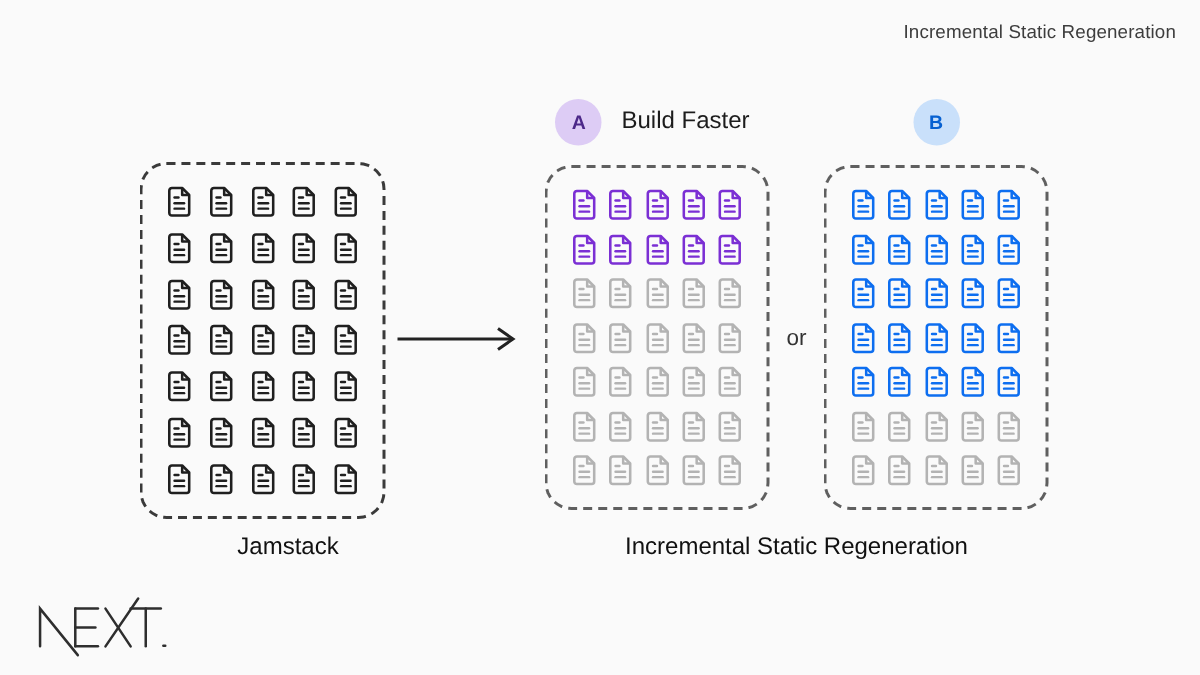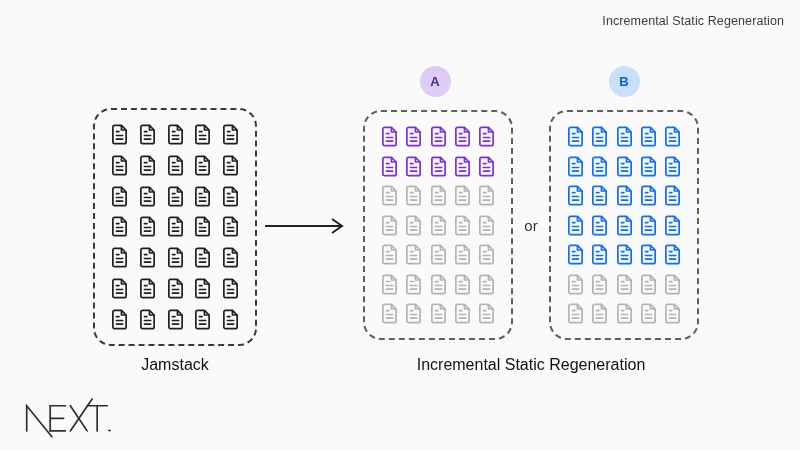--- a/index.html
+++ b/index.html
@@ -59,35 +59,36 @@
 
   .or-label{
     position:absolute;left:513px;top:217px;width:36px;
     text-align:center;font-size:15px;color:#333;
   }
 
   .caption{
     position:absolute;top:356px;text-align:center;
     font-size:16px;font-weight:500;color:#111;
   }
-  .caption-left{left:93px;width:164px;}
+  .caption-left{left:110px;width:164px;}
   .caption-right{left:363px;width:336px;}
 
   .logo{position:absolute;left:20px;top:394px;color:#2e2e2e;}
   .logo .logo-js{font-family:"Liberation Sans",sans-serif;font-size:7.5px;letter-spacing:.5px;fill:#2e2e2e;stroke:none;}
 </style>
 </head>
 <body>
 
 <div class="canvas">
 
   <div class="top-title">Incremental Static Regeneration</div>
 
   <div class="badge-group badge-a">
     <span class="badge-circle" id="badge-a-circle" style="background: rgb(221, 204, 245); color: rgb(76, 40, 137);">A</span>
+    <span class="badge-label">Build Faster</span>
   </div>
 
   <div class="badge-group badge-b">
     <span class="badge-circle" id="badge-b-circle" style="background: rgb(201, 224, 250); color: rgb(7, 97, 209);">B</span>
   </div>
 
   <div class="doc-box box-left">
     <div class="grid" id="grid-jamstack">
         <span class="doc-icon" style="color: rgb(31, 31, 31);">
           <svg viewBox="0 0 20 24" width="17" height="21">

